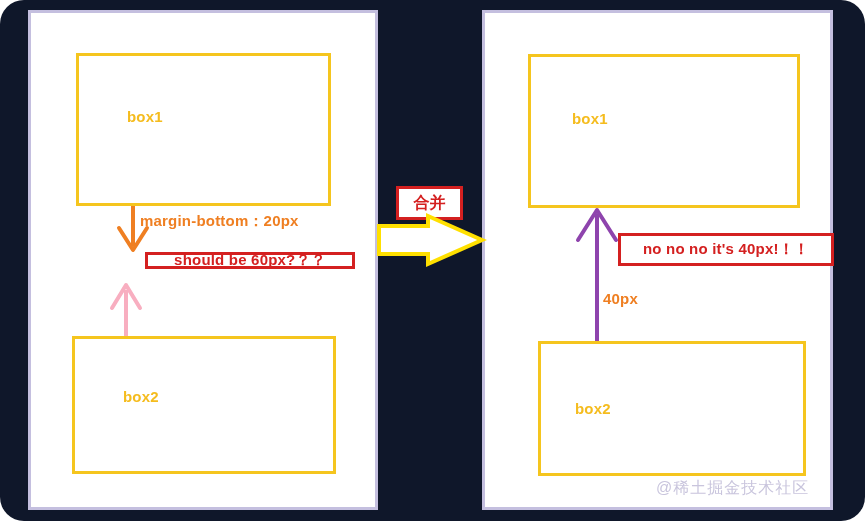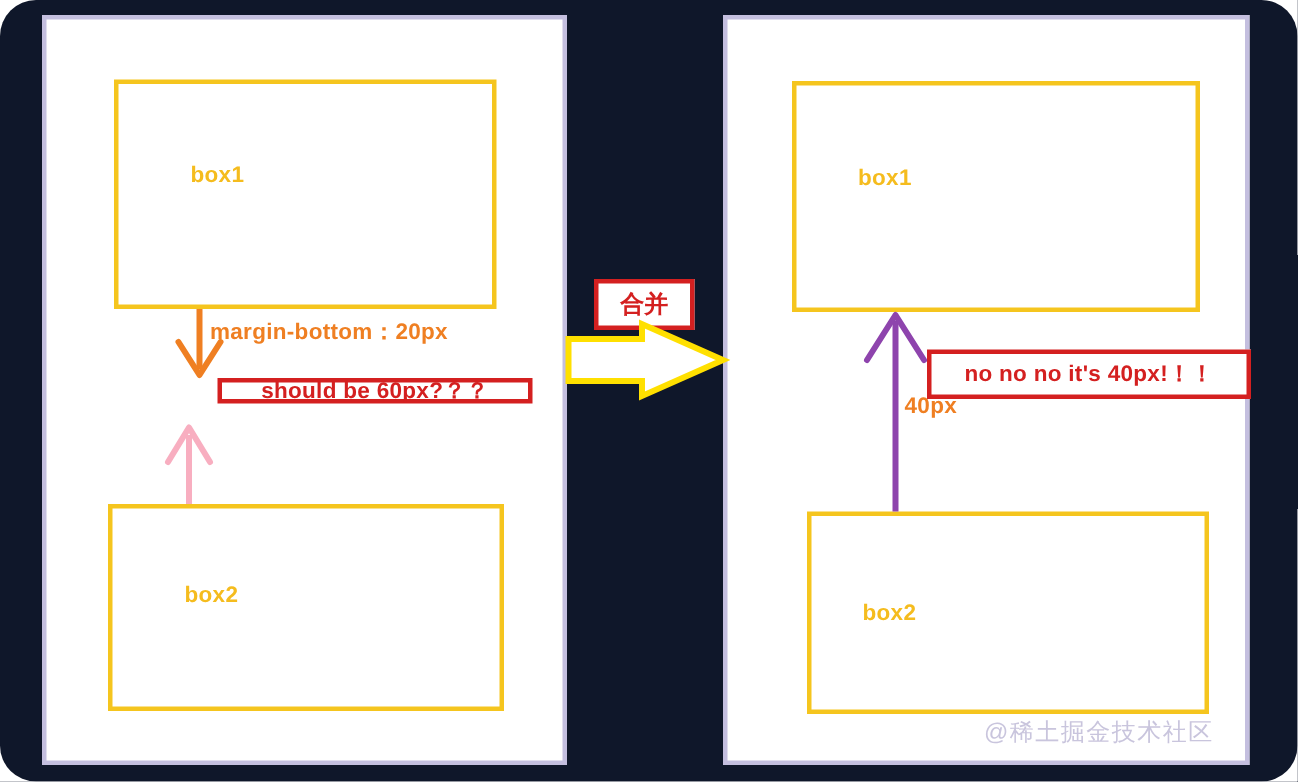--- a/index.html
+++ b/index.html
@@ -95,21 +95,21 @@
   
   .anno {
     position: absolute;
     font-weight: bold;
     font-size: 15px;
     white-space: nowrap;
     letter-spacing: .2px;
   }
   #anno-margin-bottom { left: 140px; top: 212px; color: #ef7f22; }
   #anno-margin-top    { left: 143px; top: 310px; color: #f8aec0; }
-  #anno-40px          { left: 603px; top: 262px; color: #ef7f22; }
+  #anno-40px          { left: 603px; top: 290px; color: #ef7f22; }
 
   
   #arrows {
     position: absolute;
     left: 0; top: 0;
     width: 865px; height: 521px;
     pointer-events: none;
   }
 
   

